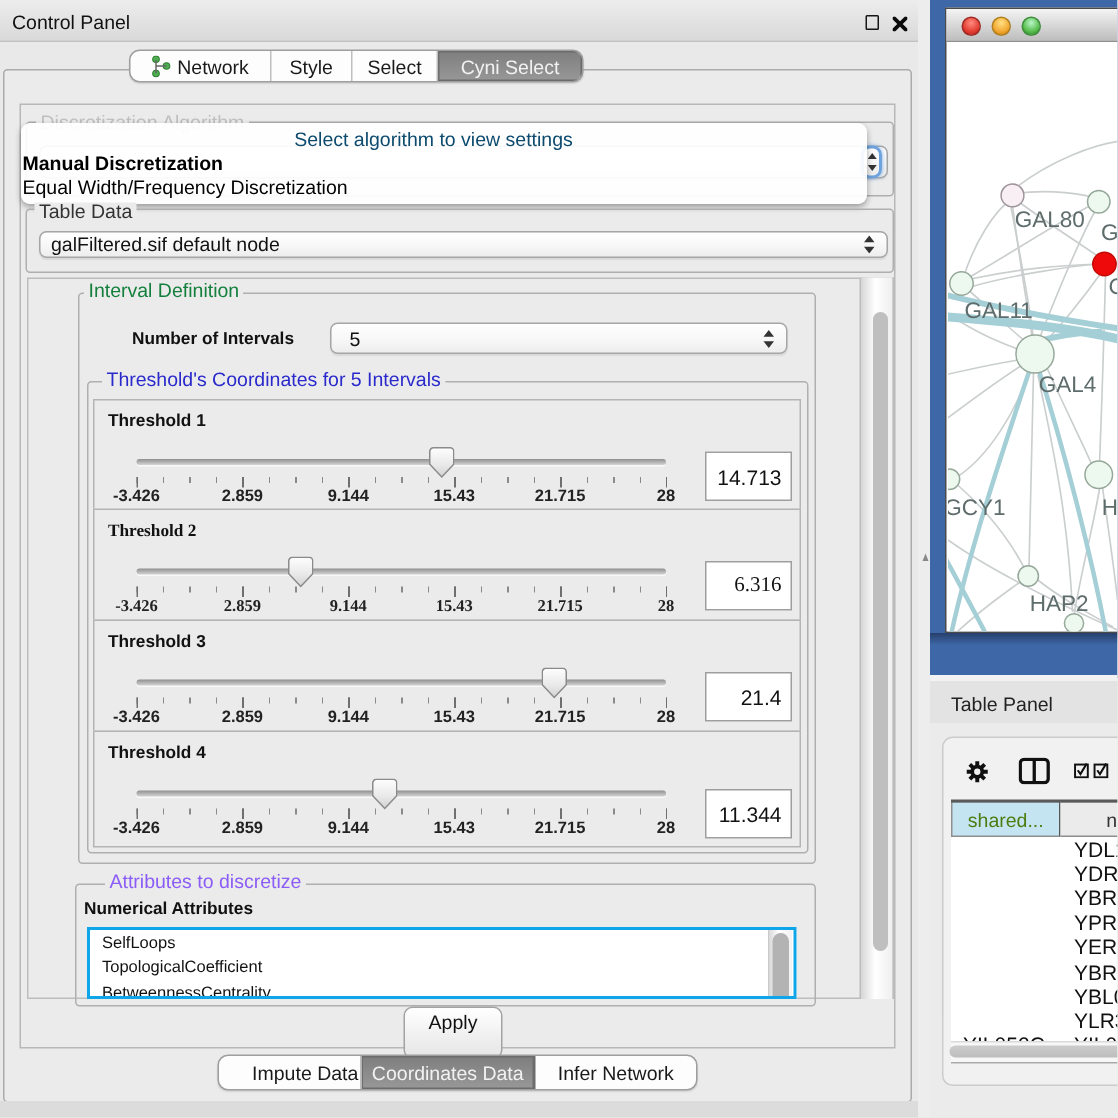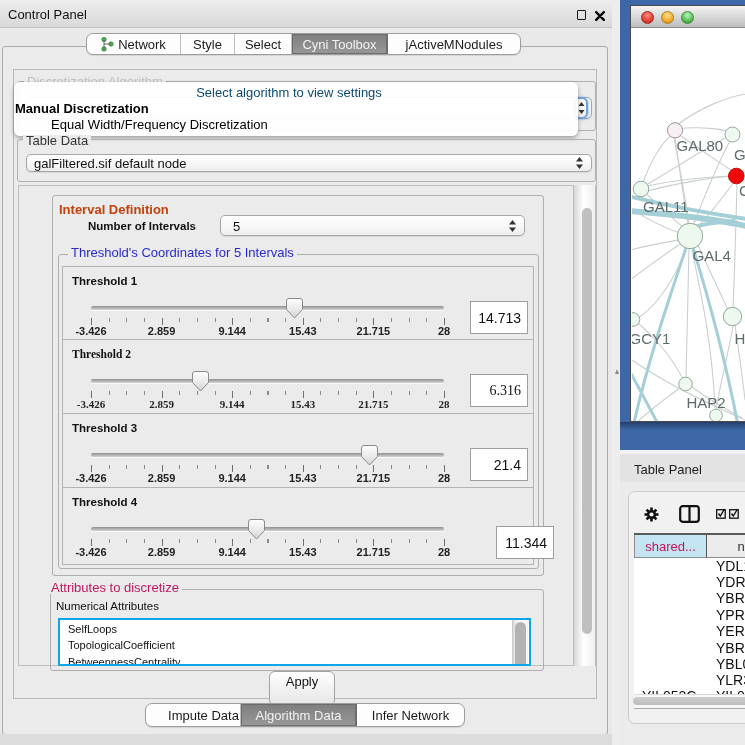--- a/index.html
+++ b/index.html
@@ -45,53 +45,52 @@
 
 <div class="seg" style="left:86px;top:33px;">
   <div class="s" style="width:94px;"><svg width="13" height="15" style="margin-right:4px;">
         <circle cx="3" cy="2.5" r="2.2" fill="#4CAF50" stroke="#2E7D32" stroke-width="0.7"></circle>
         <circle cx="3" cy="12" r="2.2" fill="#4CAF50" stroke="#2E7D32" stroke-width="0.7"></circle>
         <circle cx="10" cy="7" r="2.2" fill="#4CAF50" stroke="#2E7D32" stroke-width="0.7"></circle>
         <path d="M3,3 L3,12 M3,7 L10,7" stroke="#666" stroke-width="1" fill="none"></path>
       </svg>Network</div>
   <div class="s" style="width:54px;">Style</div>
   <div class="s" style="width:57px;">Select</div>
-  <div class="s sel" style="width:96px;">Cyni Toolbox</div>
-  <div class="s" style="width:132px;">jActiveMNodules</div>
+  <div class="s sel" style="width:96px;">Cyni Select</div>
 </div>
 
 <div class="groupbox" style="left:17px;top:81px;width:577px;height:48px;"></div>
 <div class="grouplabel" style="left:24px;top:76px;color:#BFBFBF;">Discretization Algorithm</div>
 
 <div class="combo" style="left:26px;top:97px;width:564px;height:20px;"></div>
 <div class="abs" style="left:574px;top:97px;width:14px;height:22px;border:2.5px solid #6FA3DE;border-radius:6px;box-shadow:0 0 3px rgba(111,163,222,0.9);box-sizing:border-box;background:linear-gradient(180deg,#fff,#ececec);"></div>
 <svg class="abs" style="left:577.5px;top:102px;" width="7" height="12">
     <path d="M3.5,0 L6.5,4 L0.5,4 Z" fill="#333"></path>
     <path d="M3.5,12 L6.5,8 L0.5,8 Z" fill="#333"></path>
   </svg>
 
 <div class="abs" style="left:14px;top:82px;width:564px;height:54px;background:rgba(255,255,255,0.93);border-radius:6px;box-shadow:0 2px 4px rgba(0,0,0,0.35);"></div>
 <div class="abs" style="left:0;top:85px;width:578px;text-align:center;font-size:13px;color:#0c4a6e;">Select algorithm to view settings</div>
 <div class="abs" style="left:15px;top:101px;font-size:13px;font-weight:bold;color:#000;">Manual Discretization</div>
-<div class="abs" style="left:15px;top:117px;font-size:13px;color:#000;padding-left:36px;">Equal Width/Frequency Discretization</div>
+<div class="abs" style="left:15px;top:117px;font-size:13px;color:#000;">Equal Width/Frequency Discretization</div>
 
 <div class="groupbox" style="left:17px;top:139px;width:577px;height:41px;"></div>
 <div class="grouplabel" style="left:23px;top:135px;color:#333;">Table Data</div>
 <div class="combo" style="left:26px;top:154px;width:564px;height:16px;">
   <span class="txt" style="left:7px;">galFiltered.sif default node</span>
   <svg class="arr" viewBox="0 0 9 12">
       <path d="M4.5,0 L8,4.5 L1,4.5 Z" fill="#333"></path>
       <path d="M4.5,12 L8,7.5 L1,7.5 Z" fill="#333"></path>
     </svg>
 </div>
 
 <div class="abs" style="left:18px;top:185px;width:578px;height:481px;border:1px solid #BDBDBD;box-sizing:border-box;"></div>
 
 <div class="groupbox" style="left:52px;top:195px;width:490px;height:379px;"></div>
-<div class="grouplabel" style="left:56px;top:204px;color:#c2410c;font-weight:bold;">Interval Definition</div>
+<div class="grouplabel" style="left:56px;top:188px;color:#15803d;">Interval Definition</div>
 
 <div class="abs" style="left:88px;top:220px;font-size:11.5px;font-weight:bold;color:#111;">Number of Intervals</div>
 <div class="combo" style="left:220px;top:215px;width:303px;height:19px;">
   <span class="txt">5</span>
   <svg class="arr" viewBox="0 0 9 12">
       <path d="M4.5,0 L8,4.5 L1,4.5 Z" fill="#333"></path>
       <path d="M4.5,12 L8,7.5 L1,7.5 Z" fill="#333"></path>
     </svg>
 </div>
 
@@ -190,42 +189,42 @@
   <svg class="abs" style="left:185.4px;top:31px;" width="17" height="21" viewBox="0 0 17 21">
       <defs>
         <linearGradient id="tg4" x1="0" y1="0" x2="0" y2="1">
           <stop offset="0" stop-color="#FEFEFE"></stop>
           <stop offset="0.6" stop-color="#E8E8E8"></stop>
           <stop offset="1" stop-color="#D2D2D2"></stop>
         </linearGradient>
       </defs>
       <path d="M3,0.5 h11 a2.5,2.5 0 0 1 2.5,2.5 v8.5 L8.5,20 L0.5,11.5 v-8.5 A2.5,2.5 0 0 1 3,0.5 Z" fill="url(#tg4)" stroke="#8A8A8A" stroke-width="1"></path>
     </svg>
-  <div class="vfield" style="top:38px;margin-left:26px;">
+  <div class="vfield" style="top:38px;">
       <span>11.344</span>
     </div>
 </div>
 
 <div class="groupbox" style="left:50px;top:589px;width:492px;height:80px;"></div>
-<div class="grouplabel" style="left:48px;top:582px;color:#be185d;text-align:center;">Attributes to discretize</div>
-<div class="abs" style="left:56px;top:600px;font-size:11.5px;font-weight:normal;color:#111;">Numerical Attributes</div>
+<div class="grouplabel" style="left:70px;top:582px;color:#8b5cf6;text-align:center;">Attributes to discretize</div>
+<div class="abs" style="left:56px;top:600px;font-size:11.5px;font-weight:bold;color:#111;">Numerical Attributes</div>
 <div class="abs" style="left:58px;top:618px;width:473px;height:48px;background:#fff;border:2px solid #0ea5e9;box-sizing:border-box;overflow:hidden;">
   <div style="position:absolute;left:8px;top:1px;font-size:11px;color:#111;line-height:16.4px;">SelfLoops<br>TopologicalCoefficient<br>BetweennessCentrality</div>
   <div style="position:absolute;right:1px;top:0;width:15px;height:46px;background:linear-gradient(90deg,#DADADA,#FFF 40%,#F2F2F2);border-left:1px solid #C9C9C9;"></div>
   <div style="position:absolute;right:3px;top:2px;width:11px;height:60px;background:#B3B3B3;border-radius:6px;"></div>
 </div>
 
 <div class="abs" style="left:573px;top:185px;width:23px;height:481px;background:linear-gradient(90deg,#D6D6D6,#FFFFFF 45%,#EFEFEF);border-left:1px solid #BDBDBD;border-right:1px solid #BDBDBD;box-sizing:border-box;"></div>
 <div class="abs" style="left:582px;top:208px;width:10px;height:426px;background:#BFBFBF;border-radius:6px;"></div>
 
 <div class="abs" style="left:269px;top:671px;width:66px;height:35px;background:linear-gradient(180deg,#FFFFFF,#EFEFEF 60%,#E6E6E6);border:1px solid #A2A2A2;border-radius:6px;box-sizing:border-box;text-align:center;line-height:20px;font-size:13px;color:#111;">Apply</div>
 
 <div class="seg" style="left:145px;top:703px;height:22px !important;">
   <div class="s" style="width:95px;padding-left:21px;">Impute Data</div>
-  <div class="s sel" style="width:116px;">Algorithm Data</div>
+  <div class="s sel" style="width:116px;">Coordinates Data</div>
   <div class="s" style="width:107px;">Infer Network</div>
 </div>
 
 <div class="abs" style="left:612px;top:0;width:8px;height:745px;background:#EDEDED;"></div>
 <svg class="abs" style="left:614px;top:368px;" width="6" height="7">
     <path d="M1,6 L3,1 L5,6" fill="#888"></path>
   </svg>
 
 <div class="abs" style="left:620px;top:0;width:125px;height:452px;background:#3D67A6;"></div>
 
@@ -322,21 +321,21 @@
   <line x1="10.5" y1="2" x2="10.5" y2="16" stroke="#111" stroke-width="2.2"></line>
 </svg>
 <svg class="abs" style="left:716px;top:508px;" width="24" height="11" viewBox="0 0 24 11">
   <rect x="0.7" y="1.7" width="8.5" height="8.5" fill="none" stroke="#111" stroke-width="1.3"></rect>
   <path d="M2.5,5.5 L4.3,8 L8.5,1" fill="none" stroke="#111" stroke-width="1.4"></path>
   <rect x="13.7" y="1.7" width="8.5" height="8.5" fill="none" stroke="#111" stroke-width="1.3"></rect>
   <path d="M15.5,5.5 L17.3,8 L21.5,1" fill="none" stroke="#111" stroke-width="1.4"></path>
 </svg>
 
 <div class="abs" style="left:634px;top:533px;width:111px;height:176px;overflow:hidden;font-size:14px;color:#111;">
-  <div style="position:absolute;left:0;top:1px;width:73px;height:24px;background:#C5E4F2;border:1px solid #8E8E8E;border-right:1.5px solid #555;box-sizing:border-box;text-align:center;line-height:23px;color:#be185d;font-size:13px;">shared...</div>
+  <div style="position:absolute;left:0;top:1px;width:73px;height:24px;background:#C5E4F2;border:1px solid #8E8E8E;border-right:1.5px solid #555;box-sizing:border-box;text-align:center;line-height:23px;color:#4d7c0f;font-size:13px;">shared...</div>
   <div style="position:absolute;left:73px;top:1px;width:120px;height:24px;background:#EBEBEB;border:1px solid #8E8E8E;border-left:none;box-sizing:border-box;line-height:23px;padding-left:30.5px;color:#333;font-size:13px;">name</div>
   <div style="position:absolute;left:8px;top:155px;">YIL052C</div>
   <div style="position:absolute;left:82px;top:155px;">YIL052C</div>
   <div style="position:absolute;left:82px;top:24.5px;line-height:16.4px;">YDL194W<br>YDR277C<br>YBR043C<br>YPR145W<br>YER054C<br>YBR045C<br>YBL079W<br>YLR345W</div>
 </div>
 <div class="abs" style="left:634px;top:533px;width:111px;height:1.5px;background:#5A5A5A;"></div>
 
 <div class="abs" style="left:634px;top:694px;width:111px;height:14px;background:#F7F7F7;border-top:1px solid #DADADA;"></div>
 <div class="abs" style="left:633px;top:697px;width:112px;height:8px;background:linear-gradient(180deg,#CCCCCC,#BDBDBD);border-radius:5px 0 0 5px;"></div>
 <div class="abs" style="left:634px;top:708px;width:111px;height:1px;background:#A9A9A9;"></div>

